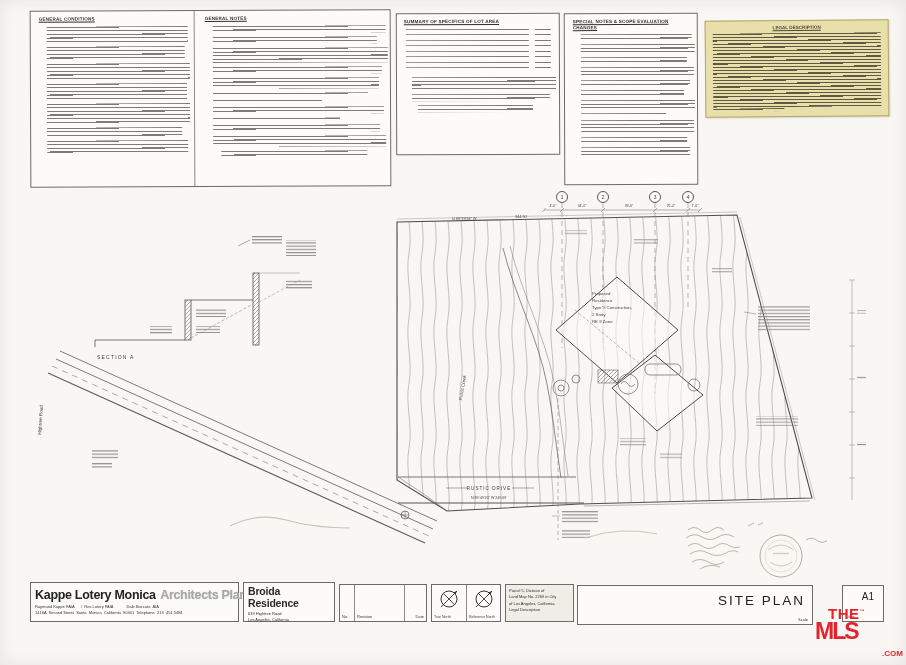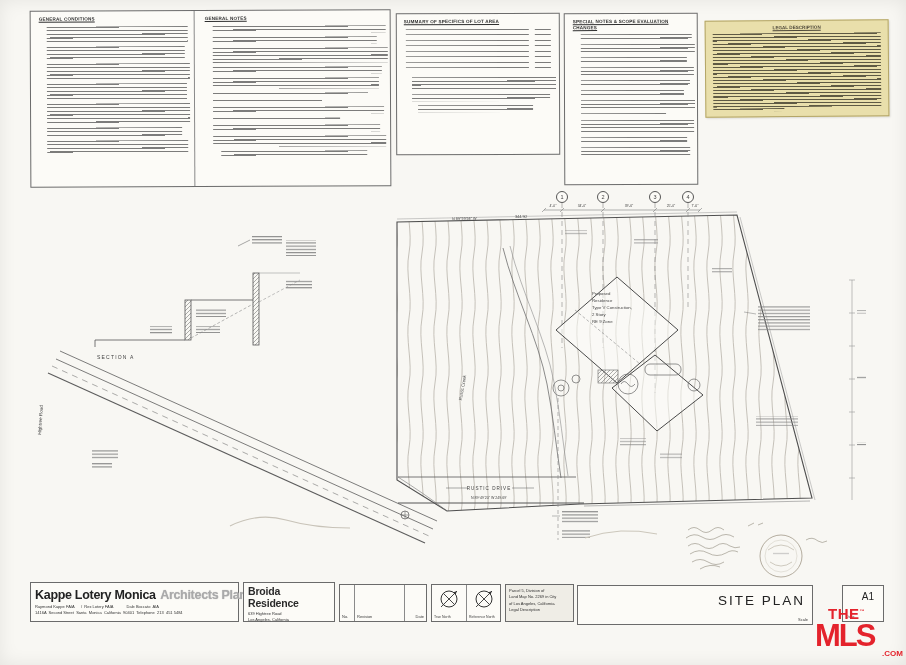--- a/index.html
+++ b/index.html
@@ -15,21 +15,21 @@
   .hd{font-size:4.6px;font-weight:bold;text-decoration:underline;letter-spacing:.2px;color:#2f2f2f;margin:0 0 4px 2px;line-height:1.25;}
   .trow{display:flex;align-items:center;margin:0 4px 2.5px 4px;}
   .trow .b1{height:3px;flex:1;margin-right:6px;}
   .trow .b2{height:3px;width:16px;}
   .tb-label{font-size:4px;color:#3c3c3c;line-height:1.4;}
   svg text{font-family:"Liberation Sans",sans-serif;fill:#444;}
   .vline{position:absolute;top:0;bottom:0;border-left:1px solid #8a8a8a;}
   .mls{position:absolute;left:815px;top:606px;width:90px;height:58px;color:#e4232c;line-height:1;}
   .mls .the{font-size:15px;font-weight:bold;letter-spacing:.5px;padding-left:13px;}
   .mls .the sup{font-size:5px;}
-  .mls .big{font-size:31px;font-weight:bold;letter-spacing:-2px;margin-top:-1px;}
+  .mls .big{font-size:23px;font-weight:bold;letter-spacing:-2px;margin-top:-1px;}
   .mls .com{position:absolute;right:2px;bottom:6px;font-size:8px;font-weight:bold;}
 </style>
 </head>
 <body>
 
 <div class="page">
 
   <div class="box" style="left:30px;top:10px;width:361px;height:177px;transform:rotate(-.25deg);">
     <div class="vline" style="left:163px;"></div>
     <div style="position:absolute;left:6px;top:5px;width:150px;">

